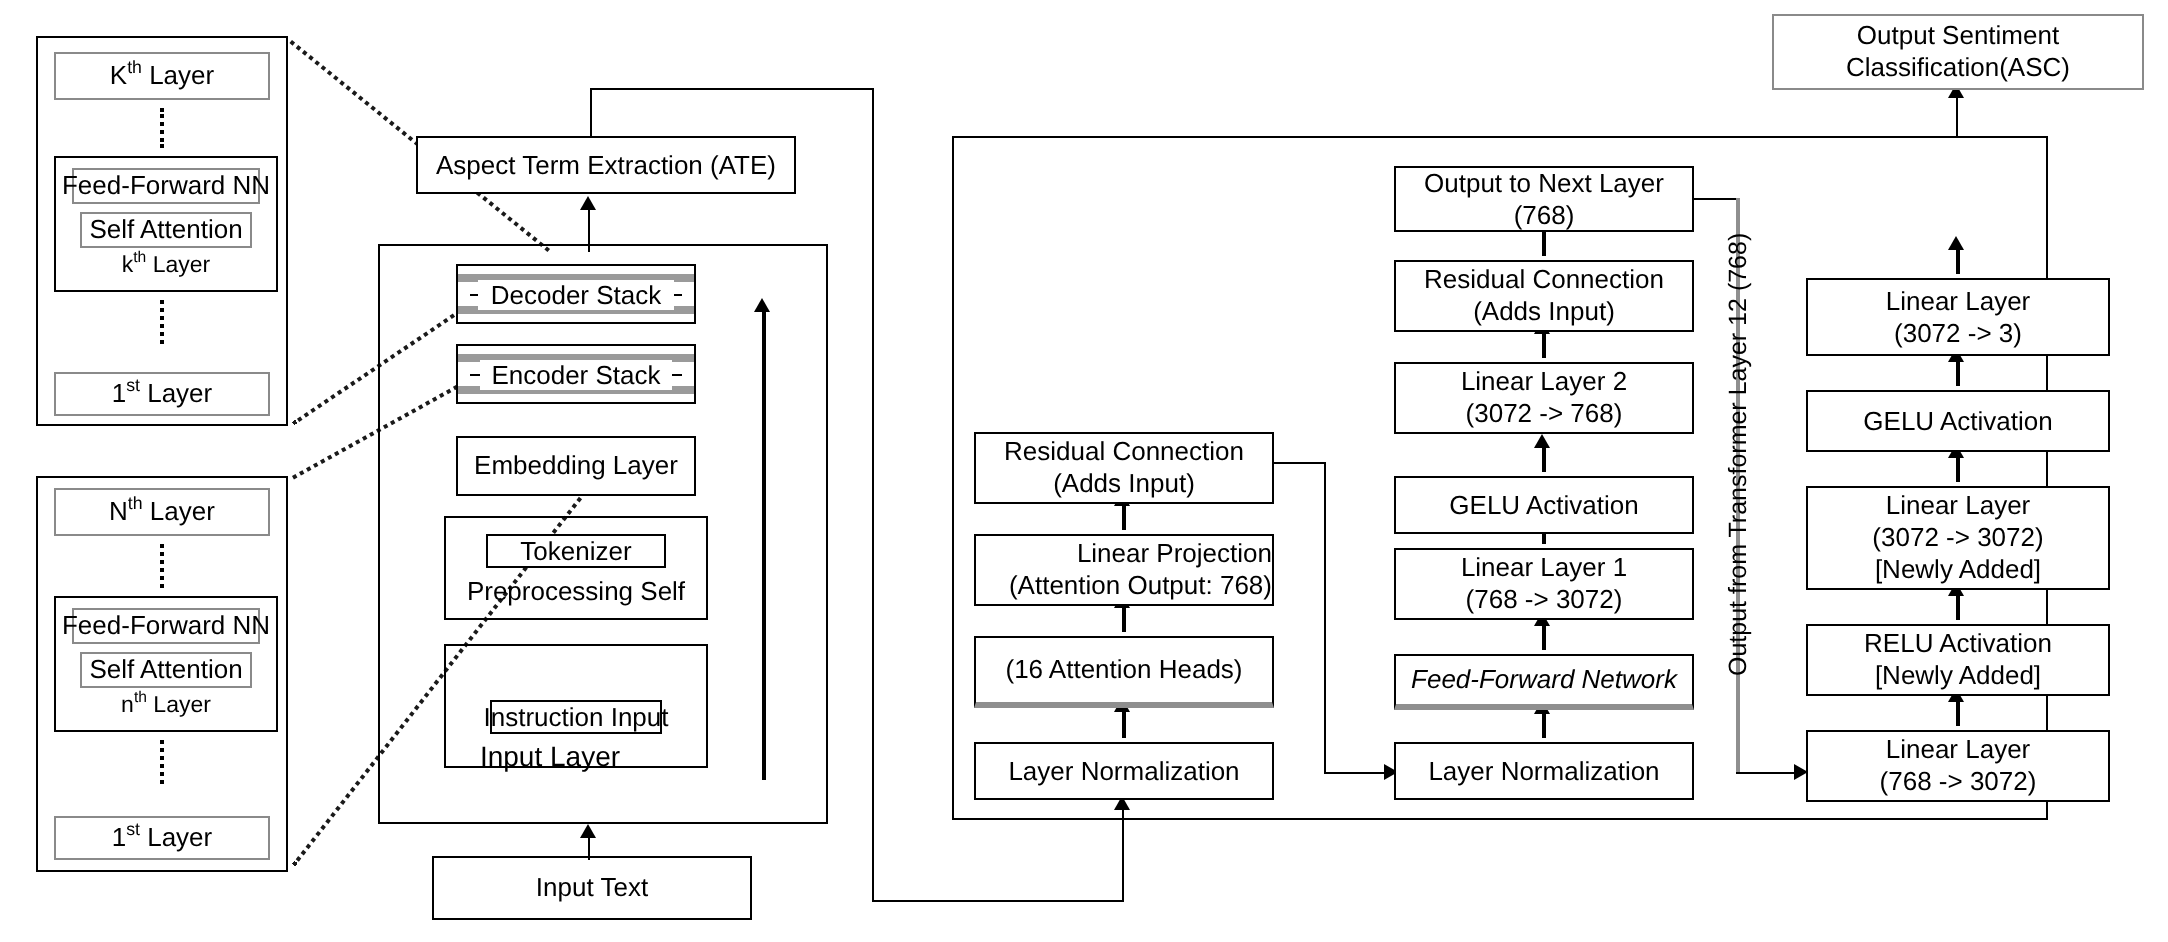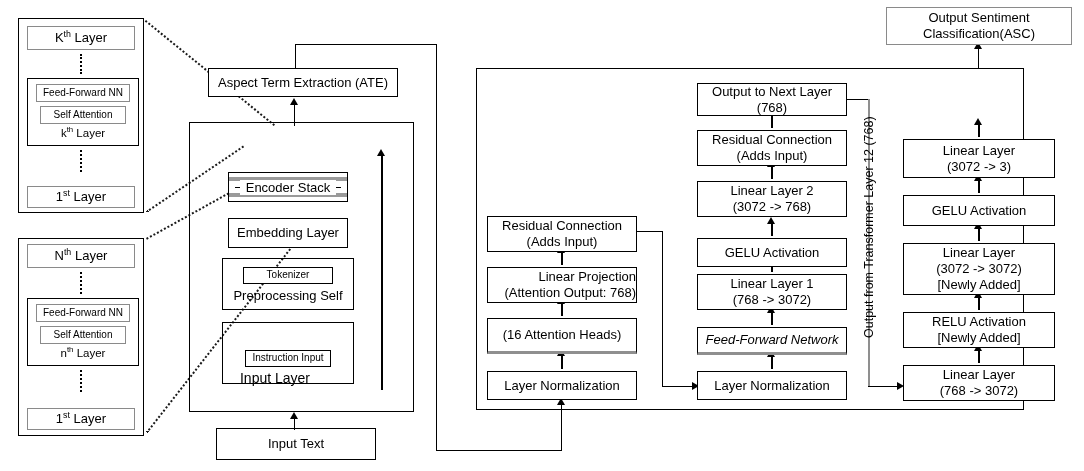--- a/index.html
+++ b/index.html
@@ -32,21 +32,21 @@
     color:#000;
     white-space:nowrap;
   }
   .box .l2{display:block;}
   .container{
     position:absolute;
     box-sizing:border-box;
     border:1px solid #000;
     background:transparent;
   }
-  .sm{font-size:10px;}
+  .sm{font-size:13px;}
   
   .greyedge{border:1px solid #8a8a8a;}
   
   .stack{
     position:absolute;
     box-sizing:border-box;
     border:1px solid #000;
     background:#ffffff;
     display:flex;
     align-items:center;
@@ -160,20 +160,27 @@
 
   <div class="box" style="left:208px;top:68px;width:190px;height:29px;">
     <span>Aspect Term Extraction (ATE)</span>
   </div>
 
   <div class="ln v" style="left:294px;top:104px;height:22px;"></div>
   <div class="arr up" style="left:290px;top:98px;"></div>
 
   <div class="container" style="left:189px;top:122px;width:225px;height:290px;"></div>
 
+  <div class="stack" style="left:228px;top:132px;width:120px;height:30px;">
+    <div class="band b1"></div>
+    <div class="band b2"></div>
+    <div class="tick left"></div>
+    <div class="tick right"></div>
+    <span class="lbl">Decoder Stack</span>
+  </div>
 
   <div class="stack" style="left:228px;top:172px;width:120px;height:30px;">
     <div class="band b1"></div>
     <div class="band b2"></div>
     <div class="tick left"></div>
     <div class="tick right"></div>
     <span class="lbl">Encoder Stack</span>
   </div>
 
   <div class="box" style="left:228px;top:218px;width:120px;height:30px;">

